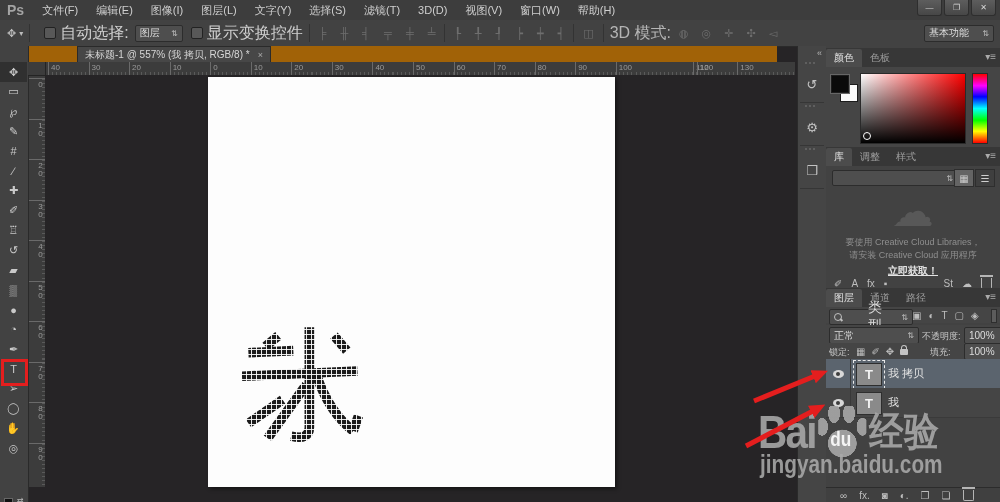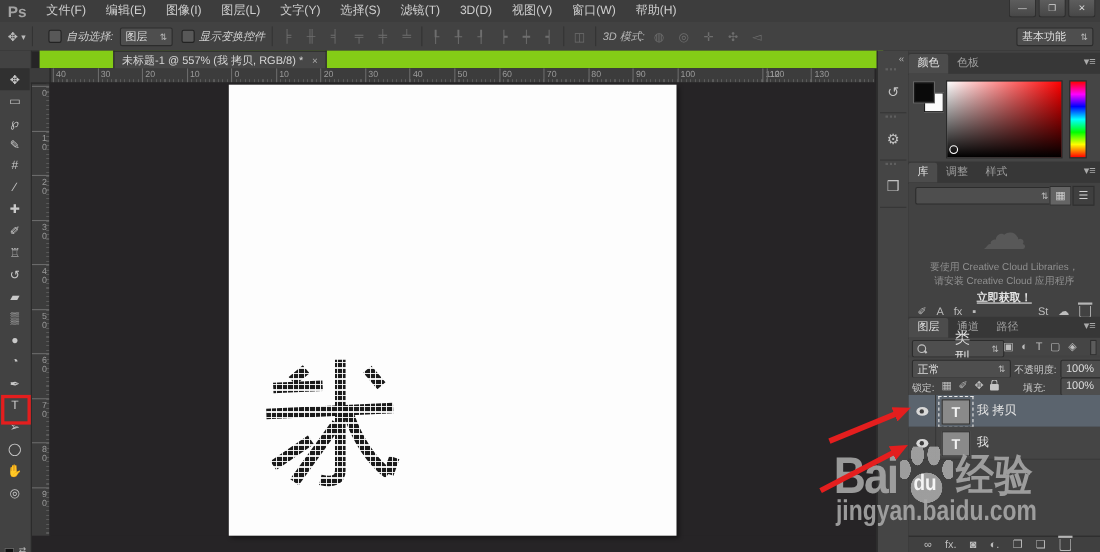--- a/index.html
+++ b/index.html
@@ -16,21 +16,21 @@
     font-size:8px;display:flex;align-items:center;justify-content:center;}
   #winbtns{position:absolute;right:4px;top:0;display:flex;}
   #optionsbar{left:0;top:20px;width:1000px;height:26px;background:#424242;border-bottom:1px solid #2a2a2a;display:flex;align-items:center;}
   .sep{width:1px;height:18px;background:#333;margin:0 6px;}
   .opt-ico{color:#bdbdbd;font-size:11px;padding:0 3px;}
   .opt-ico.dis{color:#6e6e6e;}
   .checkbox{width:10px;height:10px;border:1px solid #222;background:#585858;border-radius:2px;margin:0 4px 0 8px;}
   .dropdown{background:#4e4e4e;border:1px solid #2c2c2c;border-radius:2px;height:15px;display:flex;align-items:center;
     padding:0 4px;font-size:10px;color:#ddd;gap:6px;}
   .updown{font-size:8px;color:#bbb;}
-  .opt-label{font-size:10px;color:#cfcfcf;font-style:italic;}
+  .opt-label{font-size:16px;color:#cfcfcf;}
   
   #toolbar{left:0;top:46px;width:28px;height:456px;background:#424242;border-right:1px solid #2a2a2a;}
   .tool{position:absolute;left:0;width:27px;height:20px;display:flex;align-items:center;justify-content:center;
     color:#c9c9c9;font-size:11px;}
   .tool.active{background:#303030;}
   #tool-annotation{left:1px;top:359px;width:21px;height:21px;border:3px solid #e41e1e;z-index:45;}
   .swatch{position:absolute;border:1px solid #1c1c1c;}
   
   #hruler{left:28px;top:62px;width:767px;height:13px;background:#3c3c3c;border-bottom:1px solid #242424;overflow:hidden;
     background-image:repeating-linear-gradient(90deg,#5a5a5a 0 1px,transparent 1px 4.05px);
@@ -44,21 +44,21 @@
     writing-mode:vertical-rl;text-orientation:upright;letter-spacing:-1px;}
   #canvasarea{left:45px;top:75px;width:750px;height:412px;background:#262426;}
   #whitedoc{left:163px;top:2px;width:407px;height:410px;background:#fdfdfd;box-shadow:2px 2px 4px rgba(0,0,0,.45);}
   #charbox{left:34px;top:248px;width:124px;height:124px;}
   #charbox svg{position:absolute;left:0;top:0;}
   #char-real{position:absolute;left:0;top:-8px;font-size:118px;color:transparent;line-height:124px;}
   #pixelgrid{position:absolute;left:0;top:0;width:124px;height:124px;
     background:repeating-linear-gradient(0deg,rgba(255,255,255,0) 0 4px,rgba(253,253,253,.9) 4px 5px),
                repeating-linear-gradient(90deg,rgba(255,255,255,0) 0 4px,rgba(253,253,253,.9) 4px 5px);}
   
-  #tabstrip{left:36px;top:46px;width:767px;height:16px;background:#84cc16;}
+  #tabstrip{left:10px;top:46px;width:767px;height:16px;background:#a16207;}
   #doctab{position:absolute;left:67px;top:0;height:16px;background:#474747;border:1px solid #2a2a2a;border-bottom:none;
     display:flex;align-items:center;padding:0 7px;font-size:10px;color:#d6d6d6;gap:8px;}
   #doctab .close{color:#aaa;font-size:9px;}
   
   #statusbar{left:28px;top:487px;width:767px;height:15px;background:#404040;border-top:1px solid #2c2c2c;
     display:flex;align-items:center;font-size:10px;color:#c7c7c7;gap:10px;padding-left:14px;box-sizing:border-box;}
   
   #sidestrip{left:797px;top:46px;width:28px;height:456px;background:#454545;border-left:1px solid #2a2a2a;}
   .strip-btn{position:absolute;left:2px;width:24px;height:36px;border-bottom:1px solid #363636;color:#c2c2c2;
     display:flex;align-items:center;justify-content:center;font-size:13px;}

